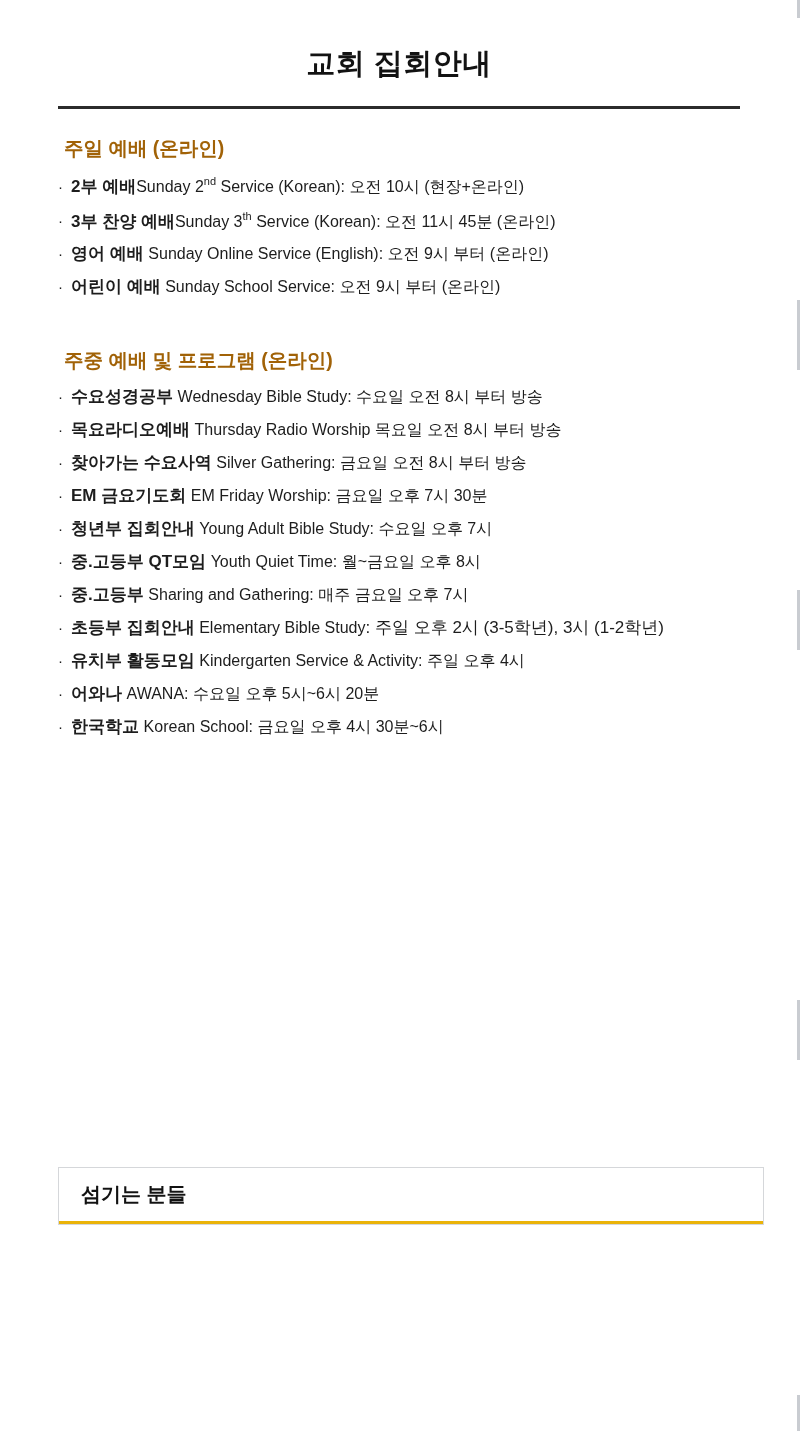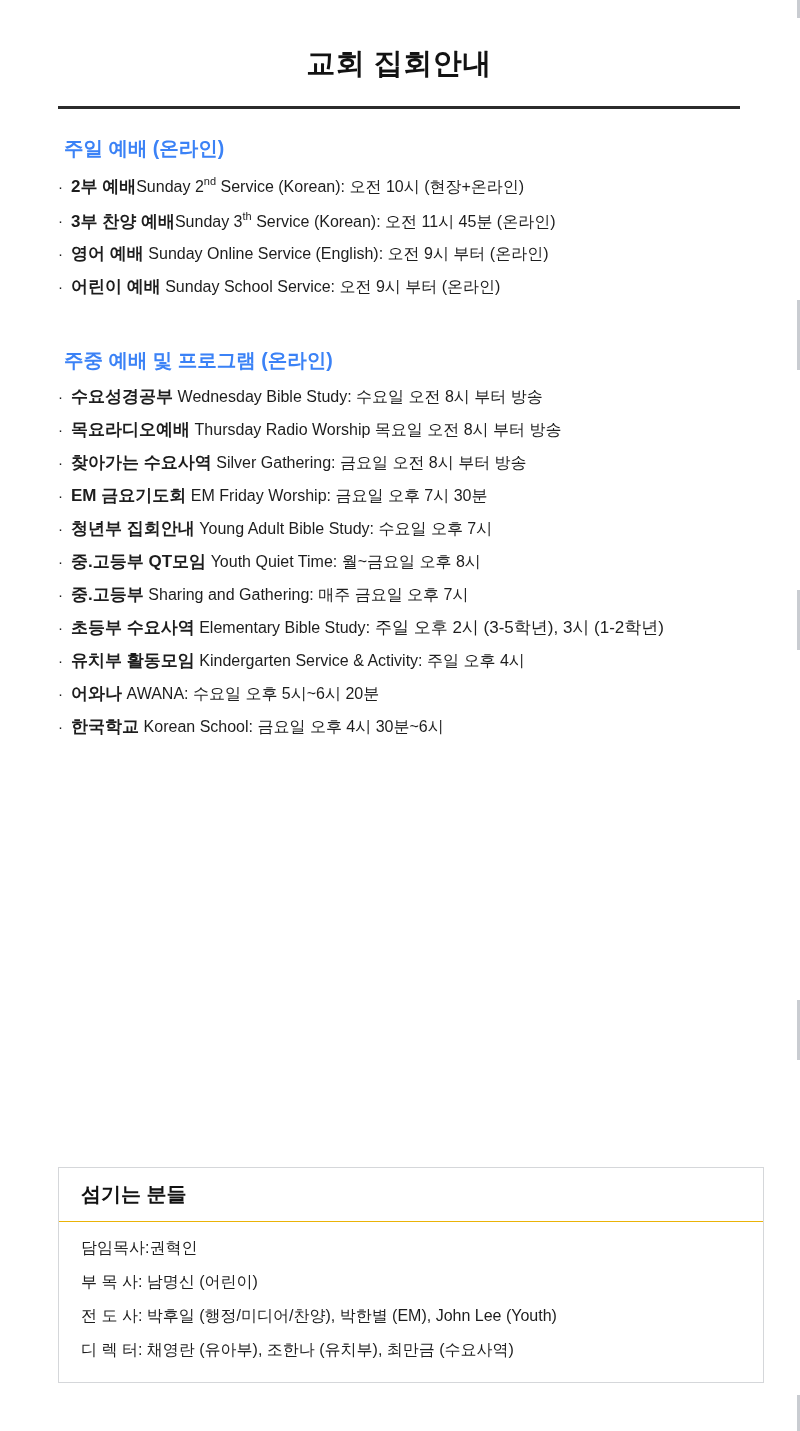--- a/index.html
+++ b/index.html
@@ -60,21 +60,21 @@
   .section {
     margin-top: 26px;
   }
   .section.second {
     margin-top: 44px;
   }
 
   .section-heading {
     font-size: 19.5px;
     font-weight: bold;
-    color: #3b82f6;
+    color: #a16207;
     margin: 16px 0 6px 6px;
   }
 
   ul.items {
     list-style: none;
     margin: 0;
     padding: 0;
   }
   ul.items li {
     font-size: 16.5px;
@@ -114,21 +114,21 @@
     position: absolute;
     left: 58px;
     top: 1167px;
     width: 706px;
     box-sizing: border-box;
     border: 1px solid #d5d7da;
     background: #ffffff;
   }
   .serving-header {
     padding: 13px 0 13px 22px;
-    border-bottom: 1px solid #eab308;
+    border-bottom: 3px solid #eab308;
     font-size: 20px;
     font-weight: bold;
     color: #121212;
   }
   .serving-body {
     padding: 10px 0 14px 22px;
   }
   .serving-row {
     font-size: 16px;
     padding: 6px 0 7px 0;
@@ -180,44 +180,38 @@
       <li>
         <span class="bullet">·</span><span class="ko">청년부 집회안내</span> <span class="en">Young Adult Bible Study</span><span class="tail">: 수요일 오후 7시</span>
       </li>
       <li>
         <span class="bullet">·</span><span class="ko">중.고등부 QT모임</span> <span class="en">Youth Quiet Time</span><span class="tail">: 월~금요일 오후 8시</span>
       </li>
       <li>
         <span class="bullet">·</span><span class="ko">중.고등부</span> <span class="en">Sharing and Gathering</span><span class="tail">: 매주 금요일 오후 7시</span>
       </li>
       <li>
-        <span class="bullet">·</span><span class="ko">초등부 수요사역</span><span class="en"> Elementary Bible Study</span><span class="tail small">: 주일 오후 2시 (3-5학년), 3시 (1-2학년)</span>
+        <span class="bullet">·</span><span class="ko">초등부 집회안내</span><span class="en"> Elementary Bible Study</span><span class="tail small">: 주일 오후 2시 (3-5학년), 3시 (1-2학년)</span>
       </li>
       <li>
         <span class="bullet">·</span><span class="ko">유치부 활동모임</span> <span class="en">Kindergarten Service &amp; Activity</span><span class="tail">: 주일 오후 4시</span>
       </li>
       <li>
         <span class="bullet">·</span><span class="ko">어와나</span> <span class="en">AWANA</span><span class="tail">: 수요일 오후 5시~6시 20분</span>
       </li>
       <li>
         <span class="bullet">·</span><span class="ko">한국학교</span> <span class="en">Korean School</span><span class="tail">: 금요일 오후 4시 30분~6시</span>
       </li>
     </ul>
   </div>
 
 </div>
 
 <div class="serving-box">
   <div class="serving-header">섬기는 분들</div>
-  <div class="serving-body">
-    <div class="serving-row">담임목사:권혁인</div>
-    <div class="serving-row">부   목 사: 남명신 (어린이)</div>
-    <div class="serving-row">전  도 사: 박후일 (행정/미디어/찬양), 박한별 (EM), John Lee (Youth)</div>
-    <div class="serving-row">디  렉 터: 채영란 (유아부),  조한나 (유치부), 최만금 (수요사역)</div>
-  </div>
 </div>
 
 <div class="edge-strip"></div>
 <div class="edge-mark" style="top:0;height:18px;"></div>
 <div class="edge-mark" style="top:300px;height:70px;"></div>
 <div class="edge-mark" style="top:590px;height:60px;"></div>
 <div class="edge-mark" style="top:1000px;height:60px;"></div>
 <div class="edge-mark" style="top:1395px;height:36px;"></div>
 
 </body></html>

